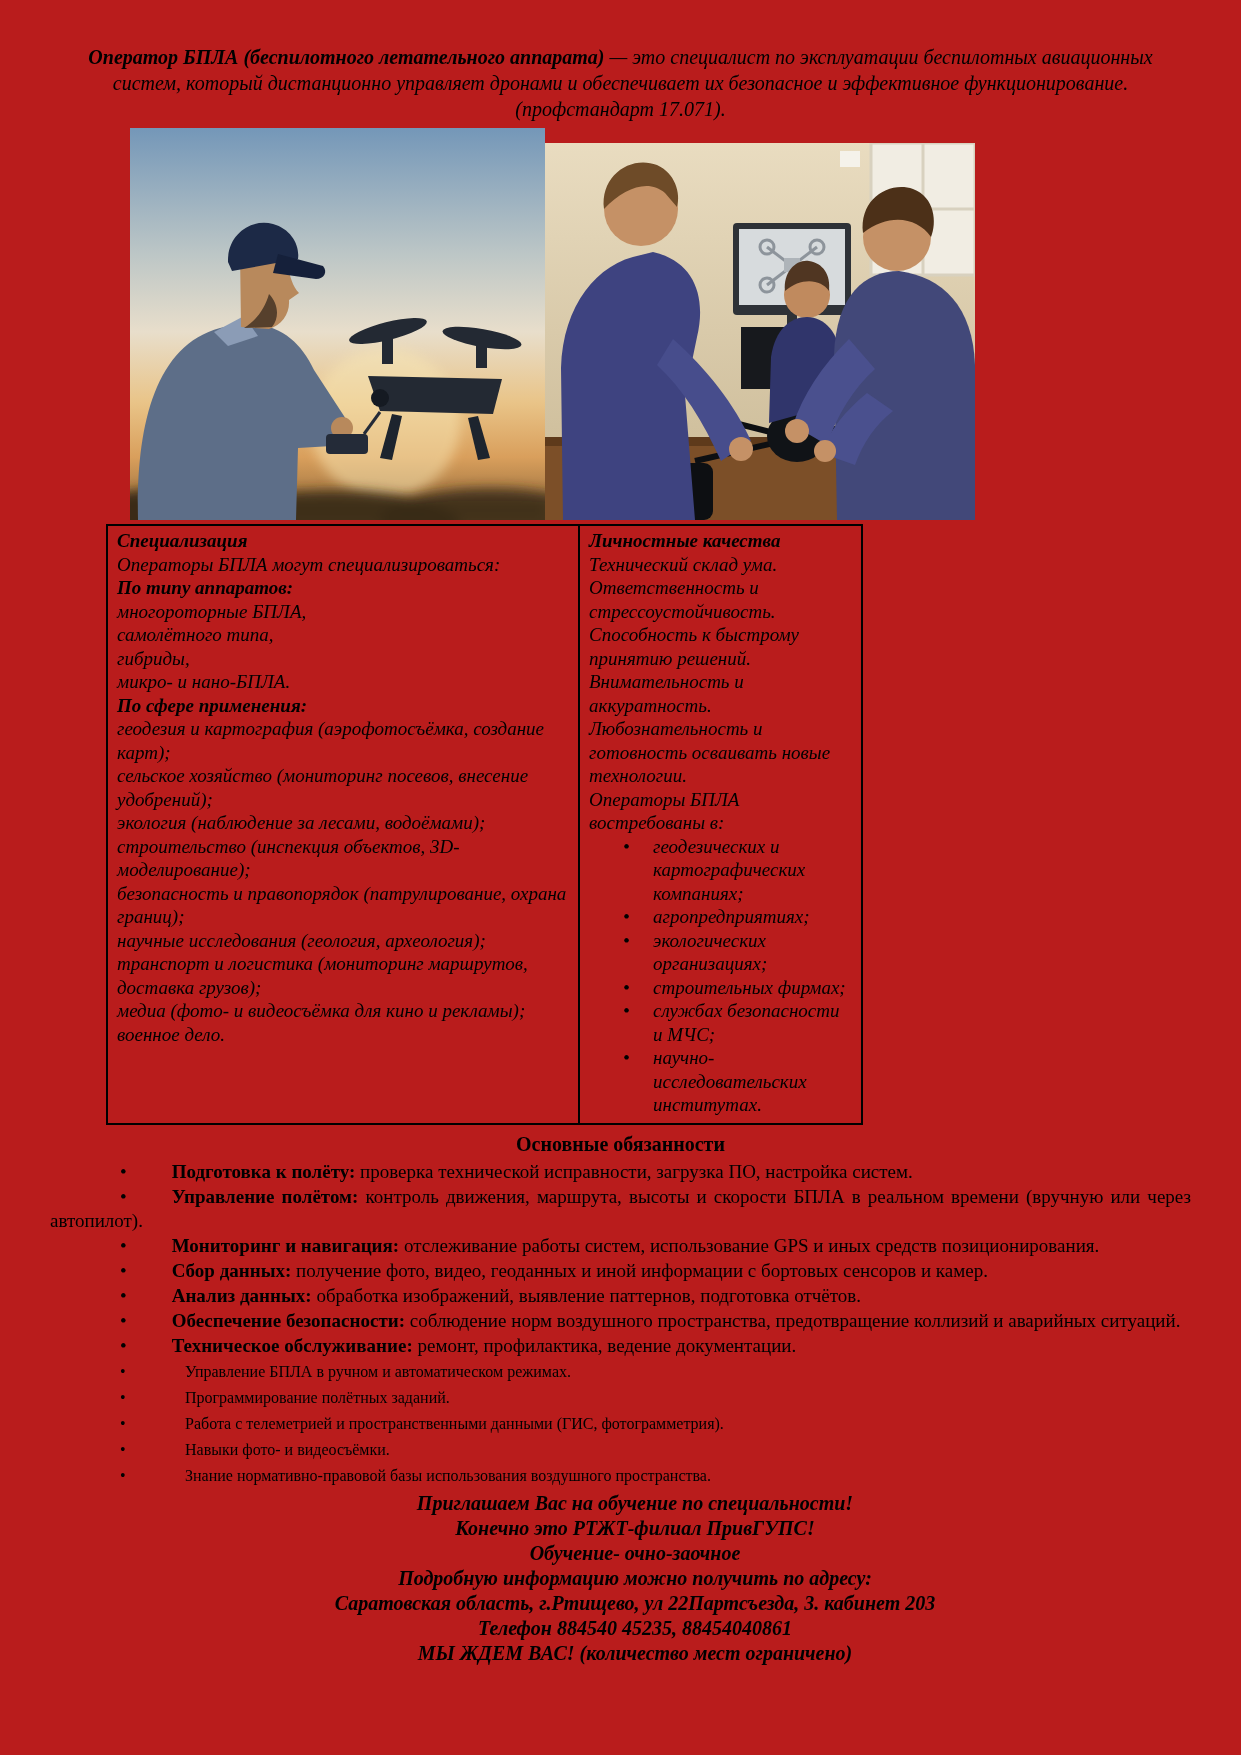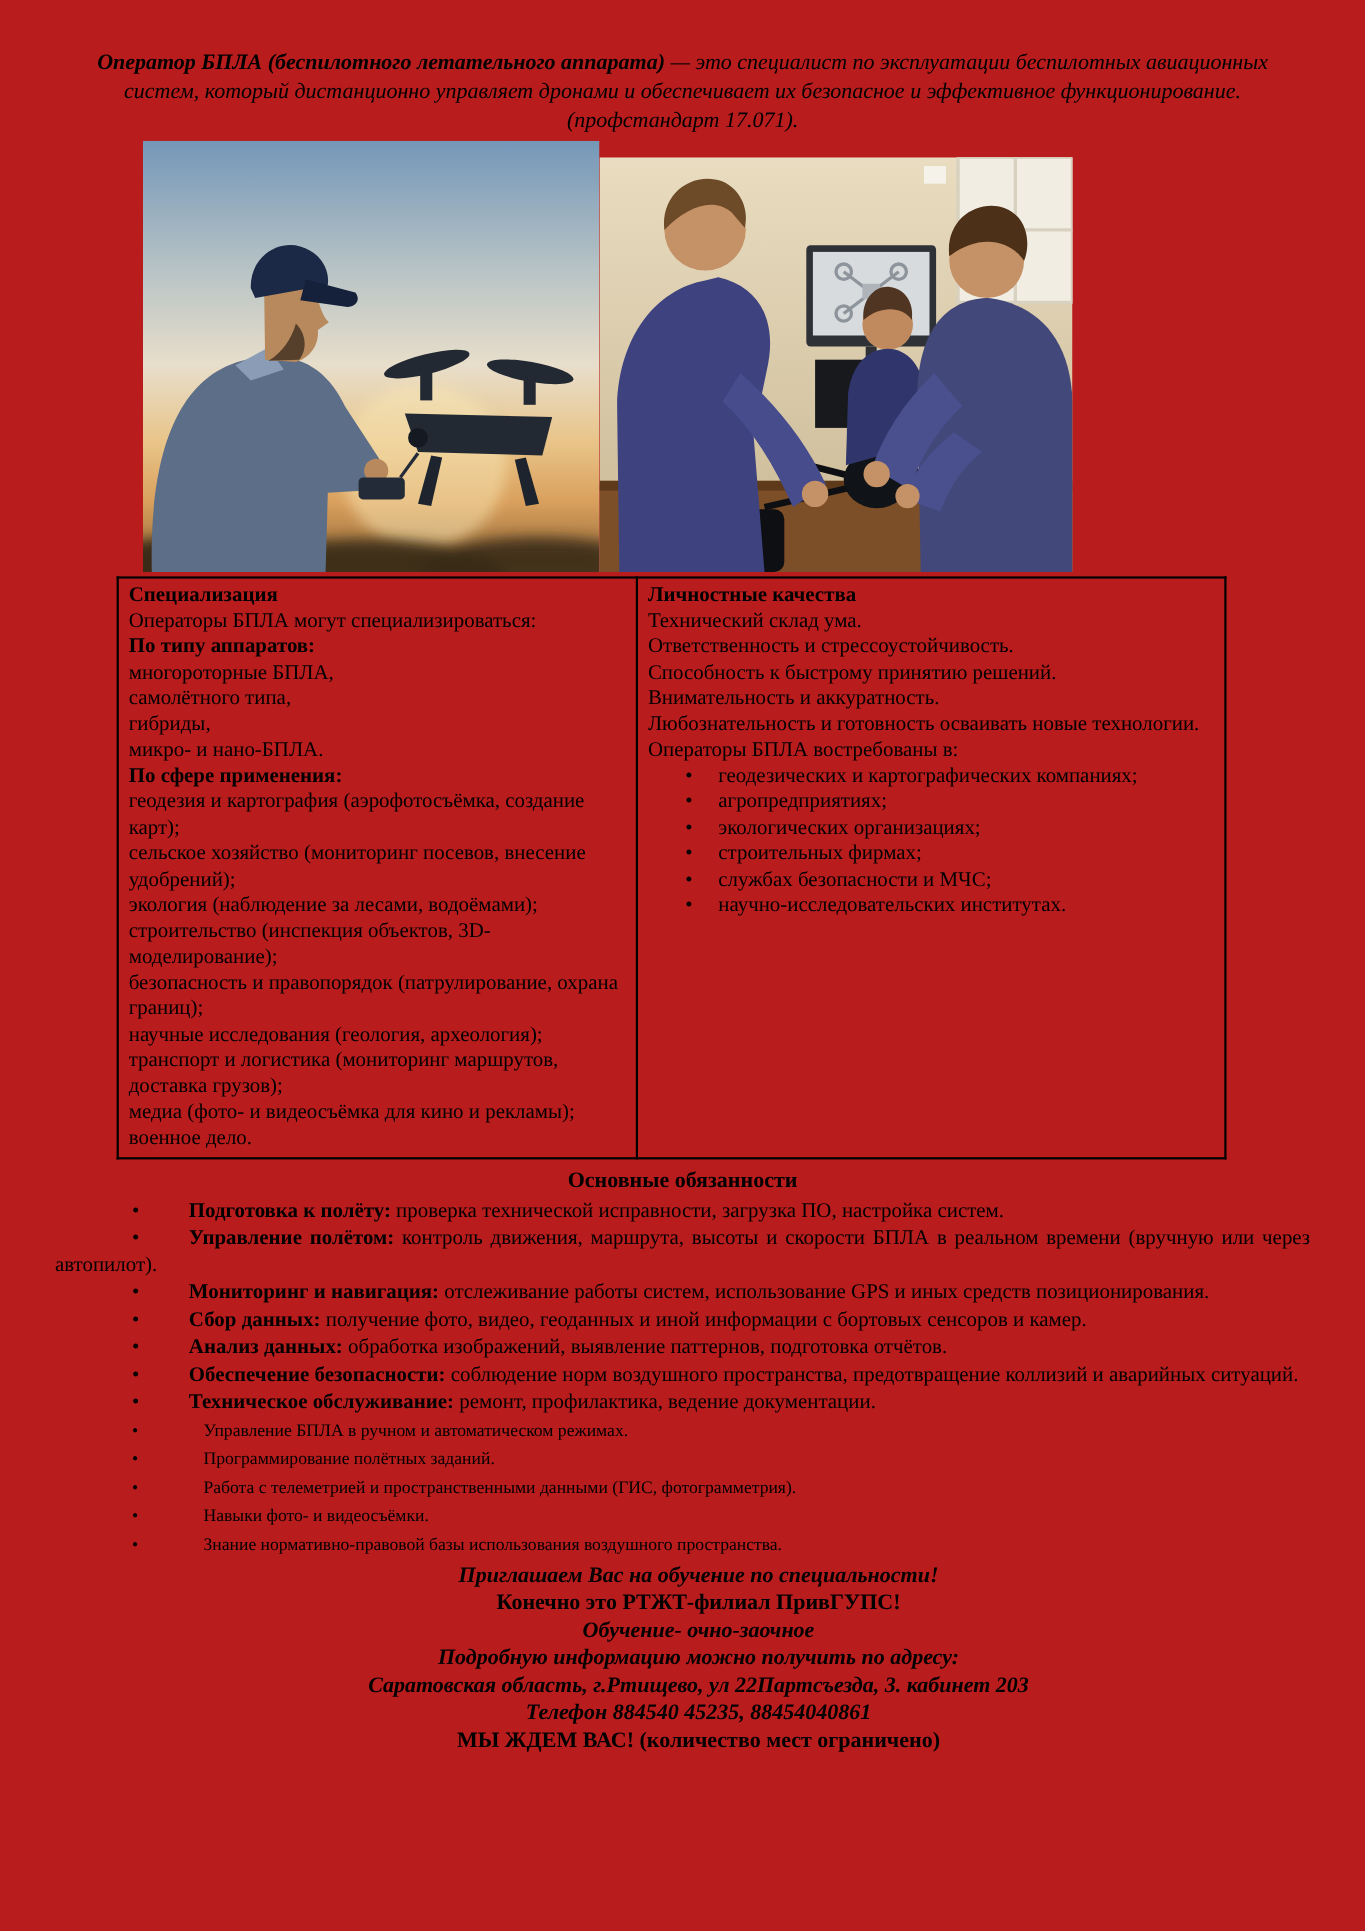--- a/index.html
+++ b/index.html
@@ -7,40 +7,40 @@
   .doc{position:relative;width:1241px;height:1755px;overflow:hidden;background:#b91c1c;}
 
   .doc-title{margin:44px 58px 6px;text-align:center;font-style:italic;font-size:20px;line-height:26px;}
   .doc-title .lead{font-weight:700;}
 
   .photo-row{display:flex;margin-left:130px;width:845px;}
   .photo-a{width:415px;height:392px;}
   .photo-b{width:430px;height:377px;margin-top:15px;}
   .photo-a svg,.photo-b svg{display:block;width:100%;height:100%;}
 
-  .spec-table{border-collapse:collapse;margin:4px 0 0 106px;width:1009px;font-size:19px;line-height:23.5px;}
+  .spec-table{border-collapse:collapse;margin:4px 0 0 106px;width:757px;font-size:19px;line-height:23.5px;font-style:italic;}
   .spec-table td{border:2px solid #000;vertical-align:top;padding:3px 9px 6px 9px;}
   .spec-table td.l{width:452px;}
   .b{font-weight:700;}
   .demand-li{position:relative;padding-left:64px;}
   .demand-li::before{content:"\2022";position:absolute;left:34px;}
 
   .sec-title{text-align:center;font-weight:700;font-size:20px;line-height:26px;margin:6px 16px 3px;}
   .duties{margin:0 50px;font-size:19px;line-height:24px;}
   .duty{margin:1px 0;text-align:justify;text-indent:70px;}
   .duty::before{content:"\2022";padding-right:45px;}
   .duty .dlead{font-weight:700;}
   .skills-title{font-weight:700;font-size:19px;line-height:24px;margin:2px 0 2px 65px;}
   .skill{position:relative;margin:2px 0 2px 70px;padding-left:65px;font-size:16px;line-height:24px;}
   .skill::before{content:"\2022";position:absolute;left:0;}
 
   .footer{text-align:center;font-size:20px;margin-top:3px;padding-left:29px;}
   .footer div{line-height:25px;}
   .f-bi{font-weight:700;font-style:italic;}
-  .f-b{font-weight:700;}
+  .f-b{font-weight:700;font-style:italic;}
 </style>
 </head>
 <body>
 
 <div class="doc">
 
   <p class="doc-title"><span class="lead">Оператор БПЛА (беспилотного летательного аппарата)</span> <span>— это специалист по эксплуатации беспилотных авиационных систем, который дистанционно управляет дронами и обеспечивает их безопасное и эффективное функционирование. (профстандарт 17.071).</span></p>
 
   <div class="photo-row">
     <div class="photo-a">

